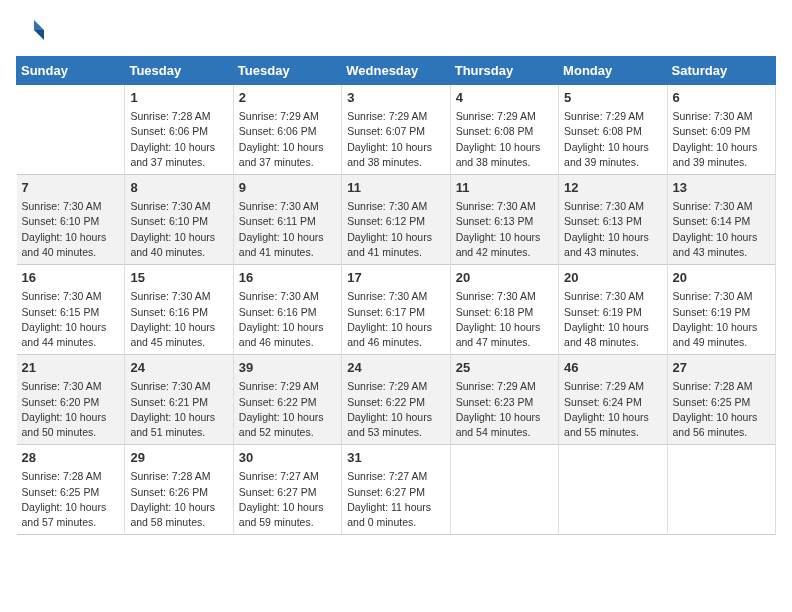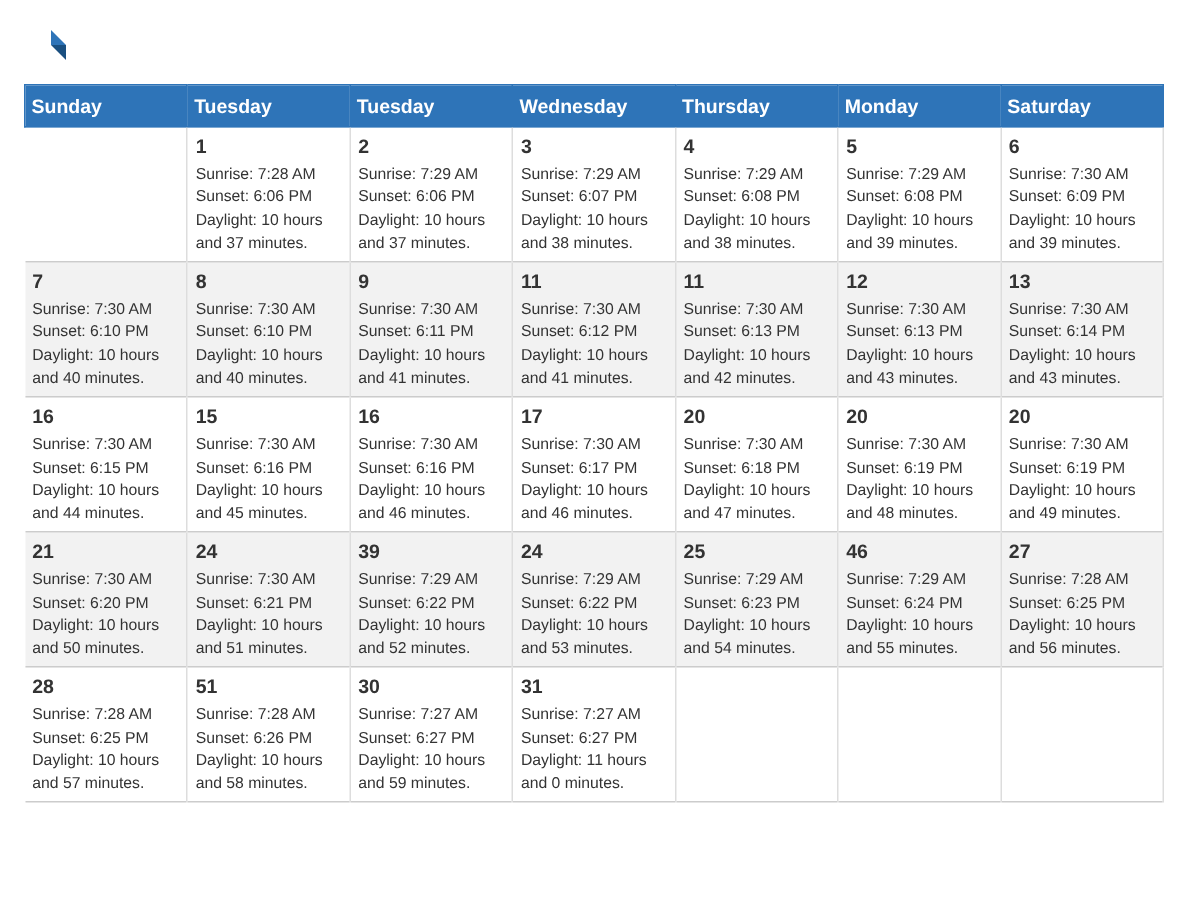--- a/index.html
+++ b/index.html
@@ -332,21 +332,21 @@
       </tr>
       <tr>
         <td>
           <span class="day-num">28</span>
           <div class="day-info" style="white-space: pre-line;">Sunrise: 7:28 AM
 Sunset: 6:25 PM
 Daylight: 10 hours
 and 57 minutes.</div>
         </td>
         <td>
-          <span class="day-num">51</span>
+          <span class="day-num">29</span>
           <div class="day-info" style="white-space: pre-line;">Sunrise: 7:28 AM
 Sunset: 6:26 PM
 Daylight: 10 hours
 and 58 minutes.</div>
         </td>
         <td>
           <span class="day-num">30</span>
           <div class="day-info" style="white-space: pre-line;">Sunrise: 7:27 AM
 Sunset: 6:27 PM
 Daylight: 10 hours

